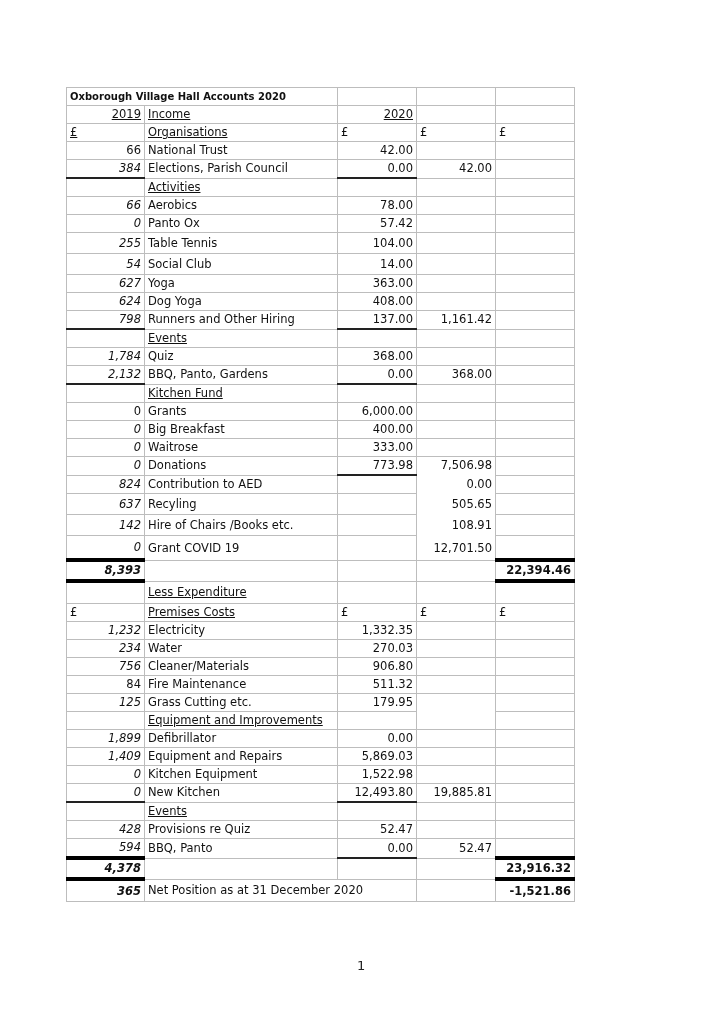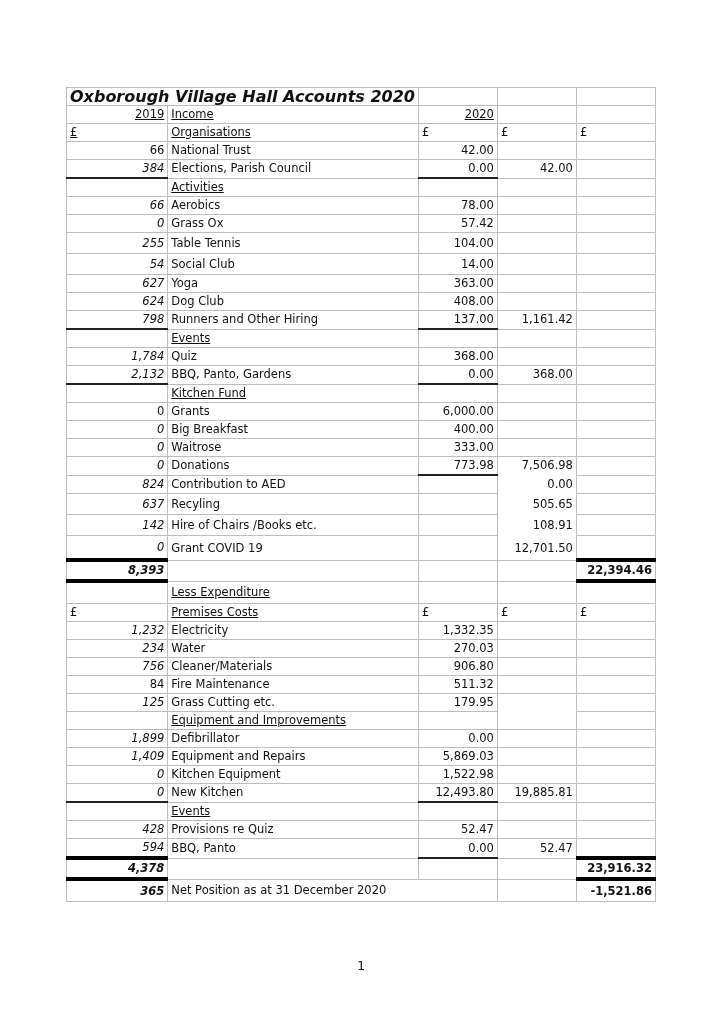--- a/index.html
+++ b/index.html
@@ -8,21 +8,21 @@
   table.accounts { position:absolute; left:66px; top:87px; border-collapse:collapse;
                    table-layout:fixed; font-size:11.5px; }
   table.accounts td { border:1px solid #bdbdbd; padding:0 3px; height:17px;
                       line-height:17px; white-space:nowrap; overflow:visible; }
   col.c1 { width:78px; } col.c2 { width:193px; } col.c3 { width:79px; }
   col.c4 { width:79px; } col.c5 { width:79px; }
   td.r { text-align:right; }
   td.i { font-style:italic; }
   td.b { font-weight:bold; }
   td.u span, span.u { text-decoration:underline; }
-  td.title { font-weight:bold; font-size:16px;font-style:italic; }
+  td.title { font-weight:bold; font-size:10px; }
   tr.tall td { height:20px; line-height:20px; }
   tr.tall2 td { height:22px; line-height:22px; }
   td.ub { border-bottom:2px solid #222 !important; }
   td.tt { border-top:4px solid #000 !important; }
   td.tb { border-bottom:4px solid #000 !important; }
   td.nohb { border-bottom-color:transparent !important; }
   td.noht { border-top-color:transparent !important; }
   .pagenum { position:absolute; left:357px; top:958px; font-size:13px; color:#222; }
 </style>
 </head>
@@ -80,21 +80,21 @@
     </tr>
     <tr>
       <td class="r i">66</td>
       <td>Aerobics</td>
       <td class="r">78.00</td>
       <td></td>
         <td></td>
     </tr>
     <tr>
       <td class="r i">0</td>
-      <td>Grass Ox</td>
+      <td>Panto Ox</td>
       <td class="r">57.42</td>
       <td></td>
         <td></td>
     </tr>
     <tr class="tall">
       <td class="r i">255</td>
       <td>Table Tennis</td>
       <td class="r">104.00</td>
       <td></td>
         <td></td>
@@ -108,21 +108,21 @@
     </tr>
     <tr>
       <td class="r i">627</td>
       <td>Yoga</td>
       <td class="r">363.00</td>
       <td></td>
         <td></td>
     </tr>
     <tr>
       <td class="r i">624</td>
-      <td>Dog Club</td>
+      <td>Dog Yoga</td>
       <td class="r">408.00</td>
       <td></td>
         <td></td>
     </tr>
     <tr>
       <td class="r i ub">798</td>
       <td>Runners and Other Hiring</td>
       <td class="r ub">137.00</td>
       <td class="r">1,161.42</td>
       <td></td>

